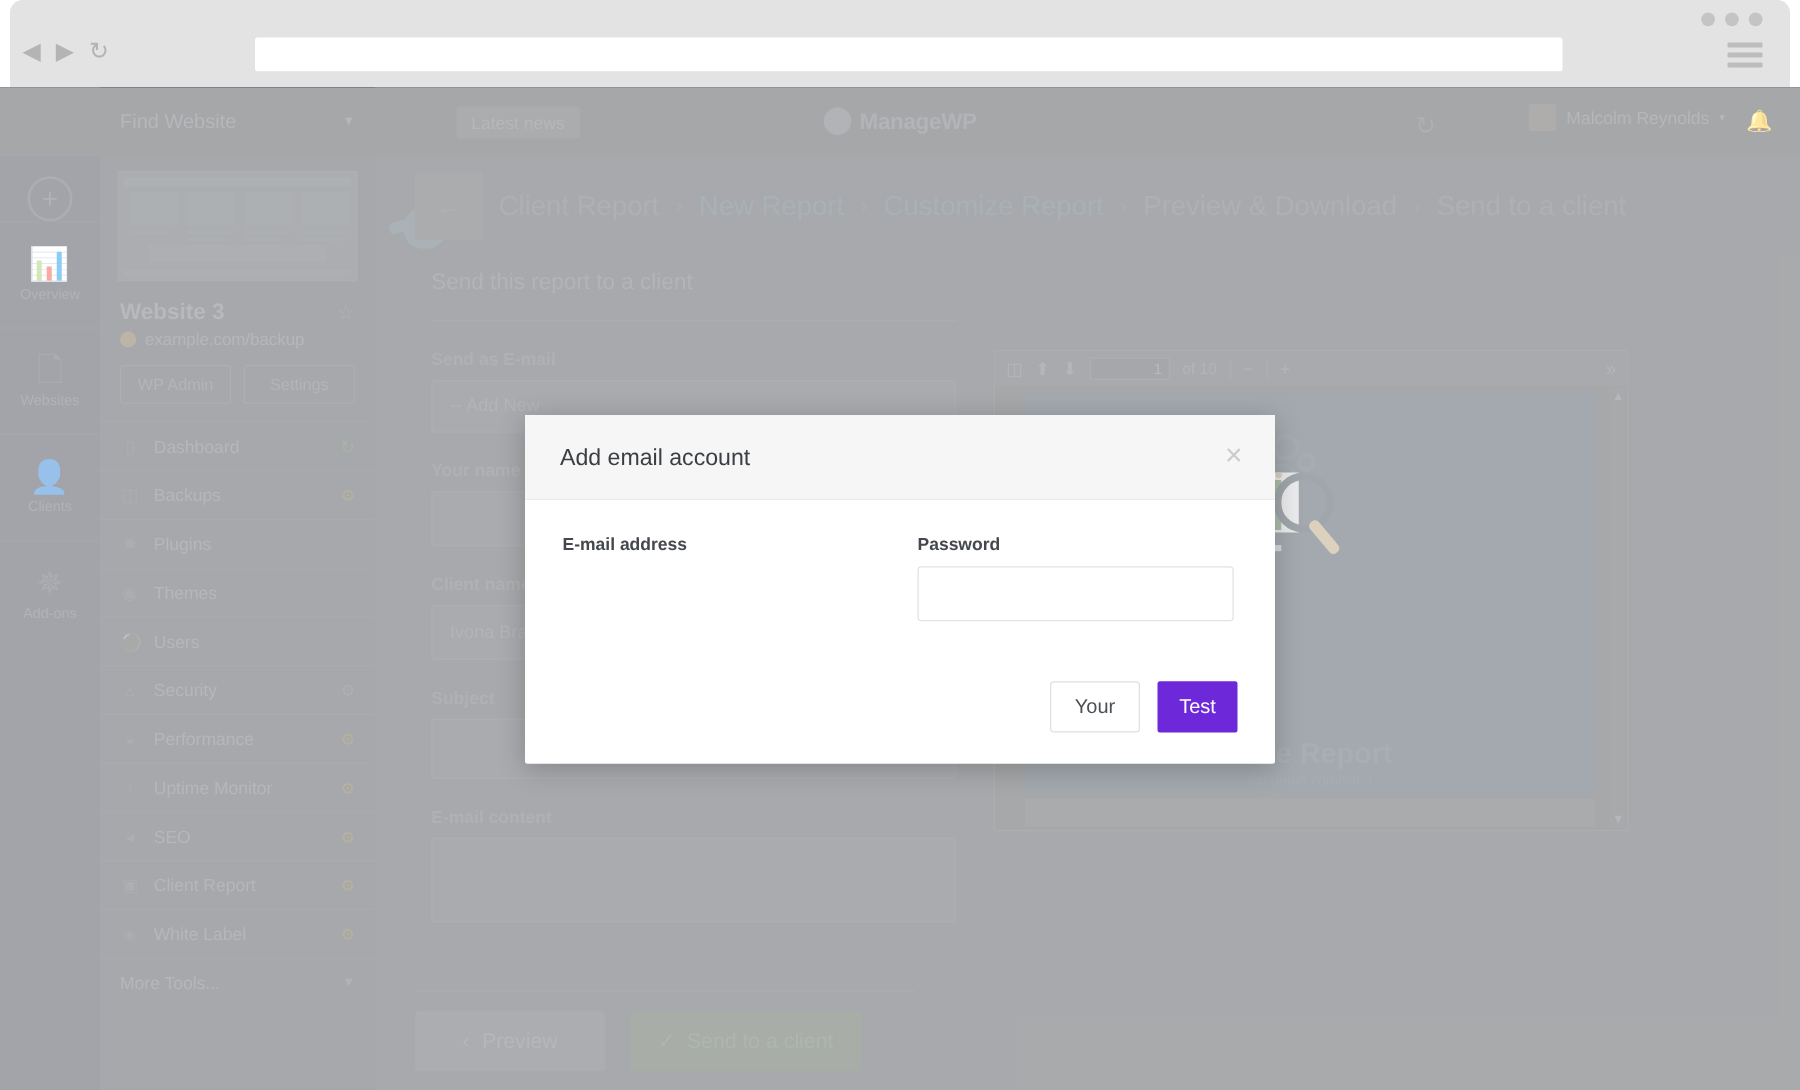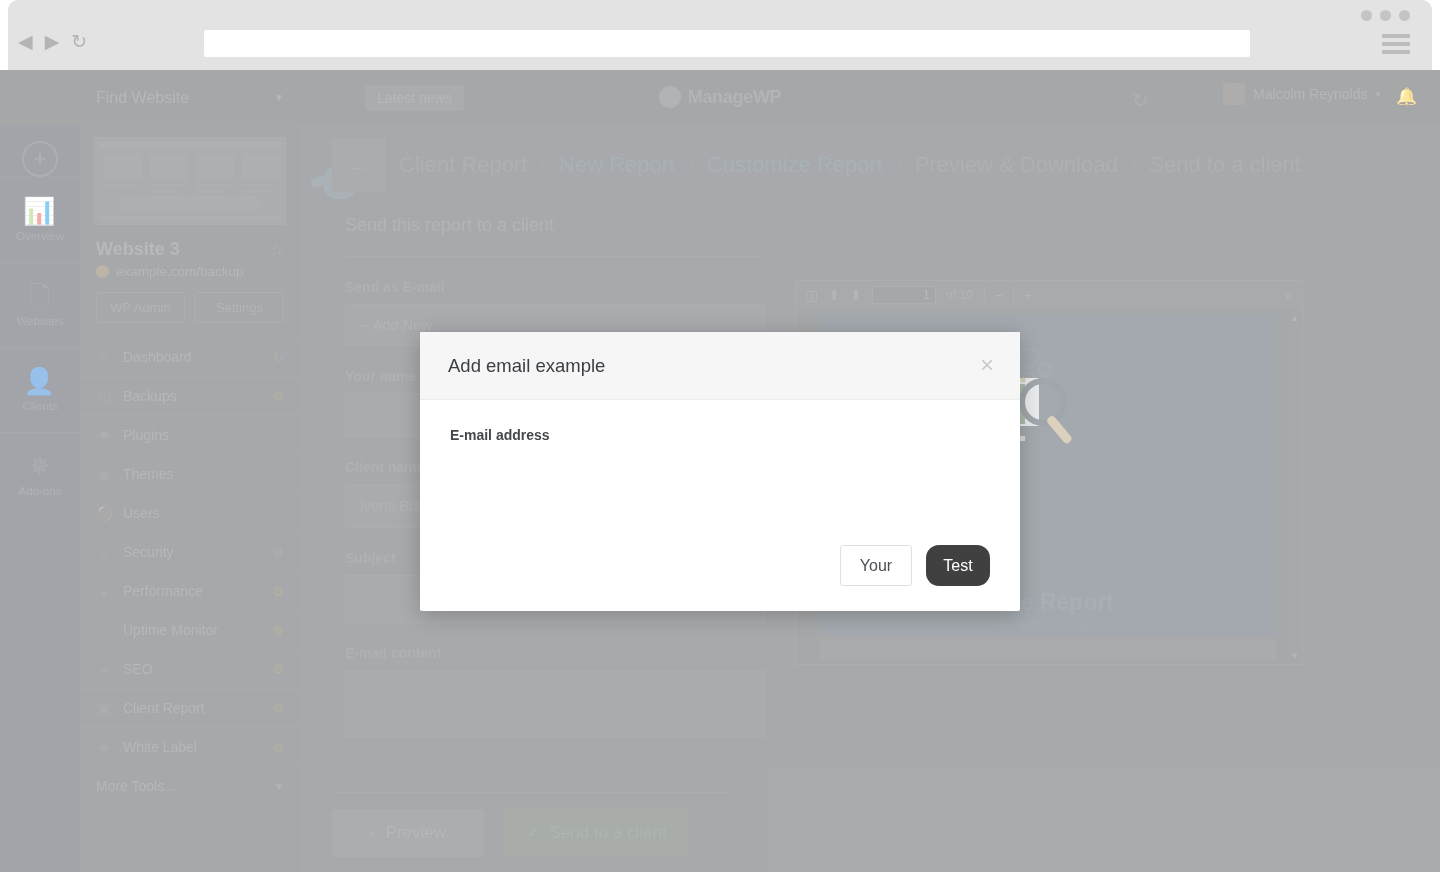--- a/index.html
+++ b/index.html
@@ -139,21 +139,21 @@
   .m-field { width:253px; }
   .m-label { font-size:14px; font-weight:bold; color:#44484d; margin-bottom:10px; display:block; }
   .m-input {
     width:100%; height:44px; border:1px solid #e2e2e2; border-radius:3px;
     padding:0 14px; font-size:15px; color:#3b3f44; font-family:"Liberation Sans", sans-serif;
     outline:none; background:#fff;
   }
   .m-input::placeholder { color:#b6b9bc; }
   #modal-footer { position:absolute; right:30px; bottom:25px; display:flex; gap:14px; }
   #close-btn { width:72px; height:41px; border:1px solid #e0e0e0; background:#fff; border-radius:3px; color:#4b5055; font-size:16px; font-family:"Liberation Sans", sans-serif; }
-  #test-btn { width:64px; height:41px; border:none; background:#404040; border-radius:13px; color:#ffffff; font-size:16px; font-family:"Liberation Sans", sans-serif; }
+  #test-btn { width:64px; height:41px; border:none; background:#6d28d9; border-radius:2px; color:#ffffff; font-size:16px; font-family:"Liberation Sans", sans-serif; }
 </style>
 </head>
 <body>
 
 <div id="browser-chrome">
   <div id="win-dots">
     <i></i>
     <i></i>
     <i></i>
   </div>
@@ -398,25 +398,29 @@
       </div>
       <div id="pdf-footer"></div>
     </div>
   </div>
 
   <div id="overlay"></div>
 </div>
 
 <div id="modal">
   <div id="modal-header">
-    <span id="modal-title">Add email example</span>
+    <span id="modal-title">Add email account</span>
     <span id="modal-close">×</span>
   </div>
   <div id="modal-body">
     <div class="m-field">
       <label class="m-label">E-mail address</label>
     </div>
+    <div class="m-field">
+      <label class="m-label">Password</label>
+      <input class="m-input" type="password" placeholder="" style="">
+    </div>
   </div>
   <div id="modal-footer">
     <button id="close-btn">Your</button>
     <button id="test-btn">Test</button>
   </div>
 </div>
 
 </body></html>

